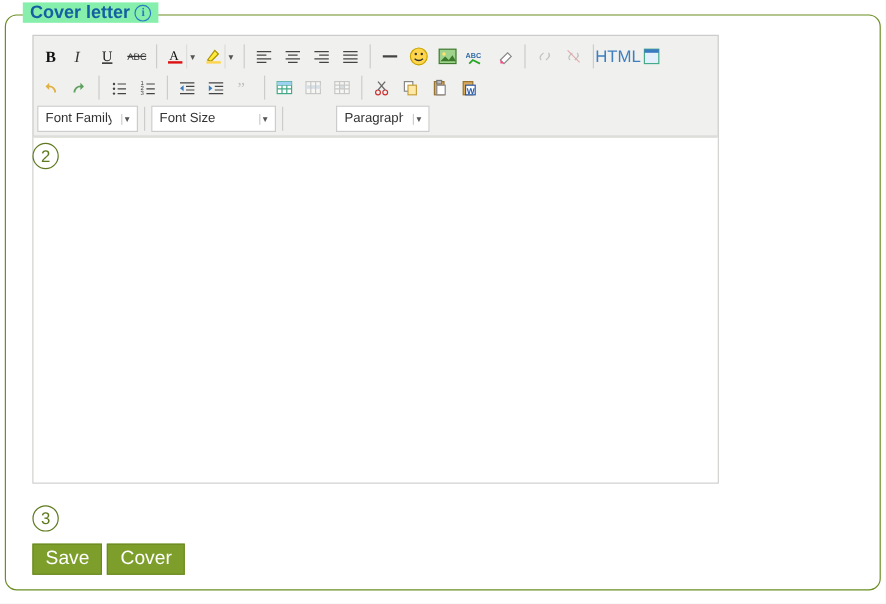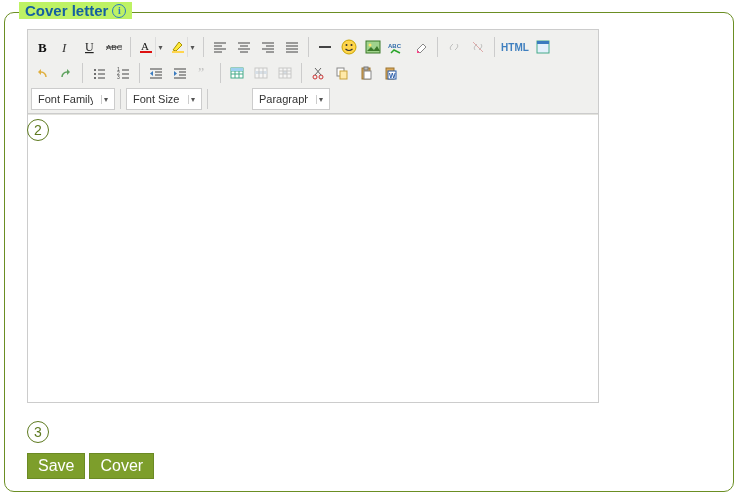--- a/index.html
+++ b/index.html
@@ -14,21 +14,21 @@
     border: 1px solid #6b8e23;
     border-radius: 10px;
     padding: 16px 18px 12px 18px;
     position: relative;
     margin-top: 8px;
   }
   .legend {
     position: absolute;
     top: -11px;
     left: 14px;
-    background: #bef264;
+    background: #86efac;
     padding: 0 6px;
     color: #1560a0;
     font-size: 15px;
     font-weight: bold;
     display: flex;
     align-items: center;
     gap: 4px;
   }
   .info-icon {
     display: inline-flex;
@@ -94,21 +94,21 @@
     background: #fff;
     border: 1px solid #ccc;
     font-size: 11px;
     color: #333;
     padding: 0 4px 0 6px;
     cursor: pointer;
     gap: 6px;
   }
   .picker .caret { font-size: 8px; color: #555; padding:0 2px; border-left:1px solid #ccc; margin-left:2px; }
   .picker.ff { width: 84px; }
-  .picker.fs { width: 76px; }
+  .picker.fs { width: 104px; }
   .picker.pf { width: 78px; margin-left: 39px; }
   .picker .lbl { flex:1; white-space:nowrap; overflow:hidden; }
   .color-split {
     display:inline-flex; height:22px; border:1px solid transparent;
   }
   .color-split .main { width:18px; display:flex; align-items:center; justify-content:center; }
   .color-split .arrow { width:10px; display:flex; align-items:center; justify-content:center; font-size:8px; color:#555; border-left:1px solid #ddd; }
   .editor-body {
     background:#fff;
     height: 288px;
@@ -262,21 +262,21 @@
         <span class="tbtn disabled" title="Remove Link">
           <svg width="14" height="14">
               <path d="M4 10a3 3 0 0 1 0-4l2-2" stroke="#888" fill="none"></path>
               <path d="M10 4a3 3 0 0 1 0 4l-2 2" stroke="#888" fill="none"></path>
               <line x1="2" y1="2" x2="12" y2="12" stroke="#c55"></line>
             </svg>
         </span>
         <span class="sep"></span>
 
         <span class="tbtn" style="width:30px;">
-          <span style="font-size:10px;color:#3f7fbf;font-weight:bold;">HTML</span>
+          <span style="font-size:14px;color:#3f7fbf;font-weight:normal;">HTML</span>
         </span>
         <span class="tbtn" title="Fullscreen">
           <svg width="14" height="14">
               <rect x="1" y="1" width="12" height="12" fill="#e3f0fb" stroke="#4a8"></rect>
               <rect x="1" y="1" width="12" height="3" fill="#3a7bbf"></rect>
             </svg>
         </span>
       </div>
 
       <div class="tool-row">

